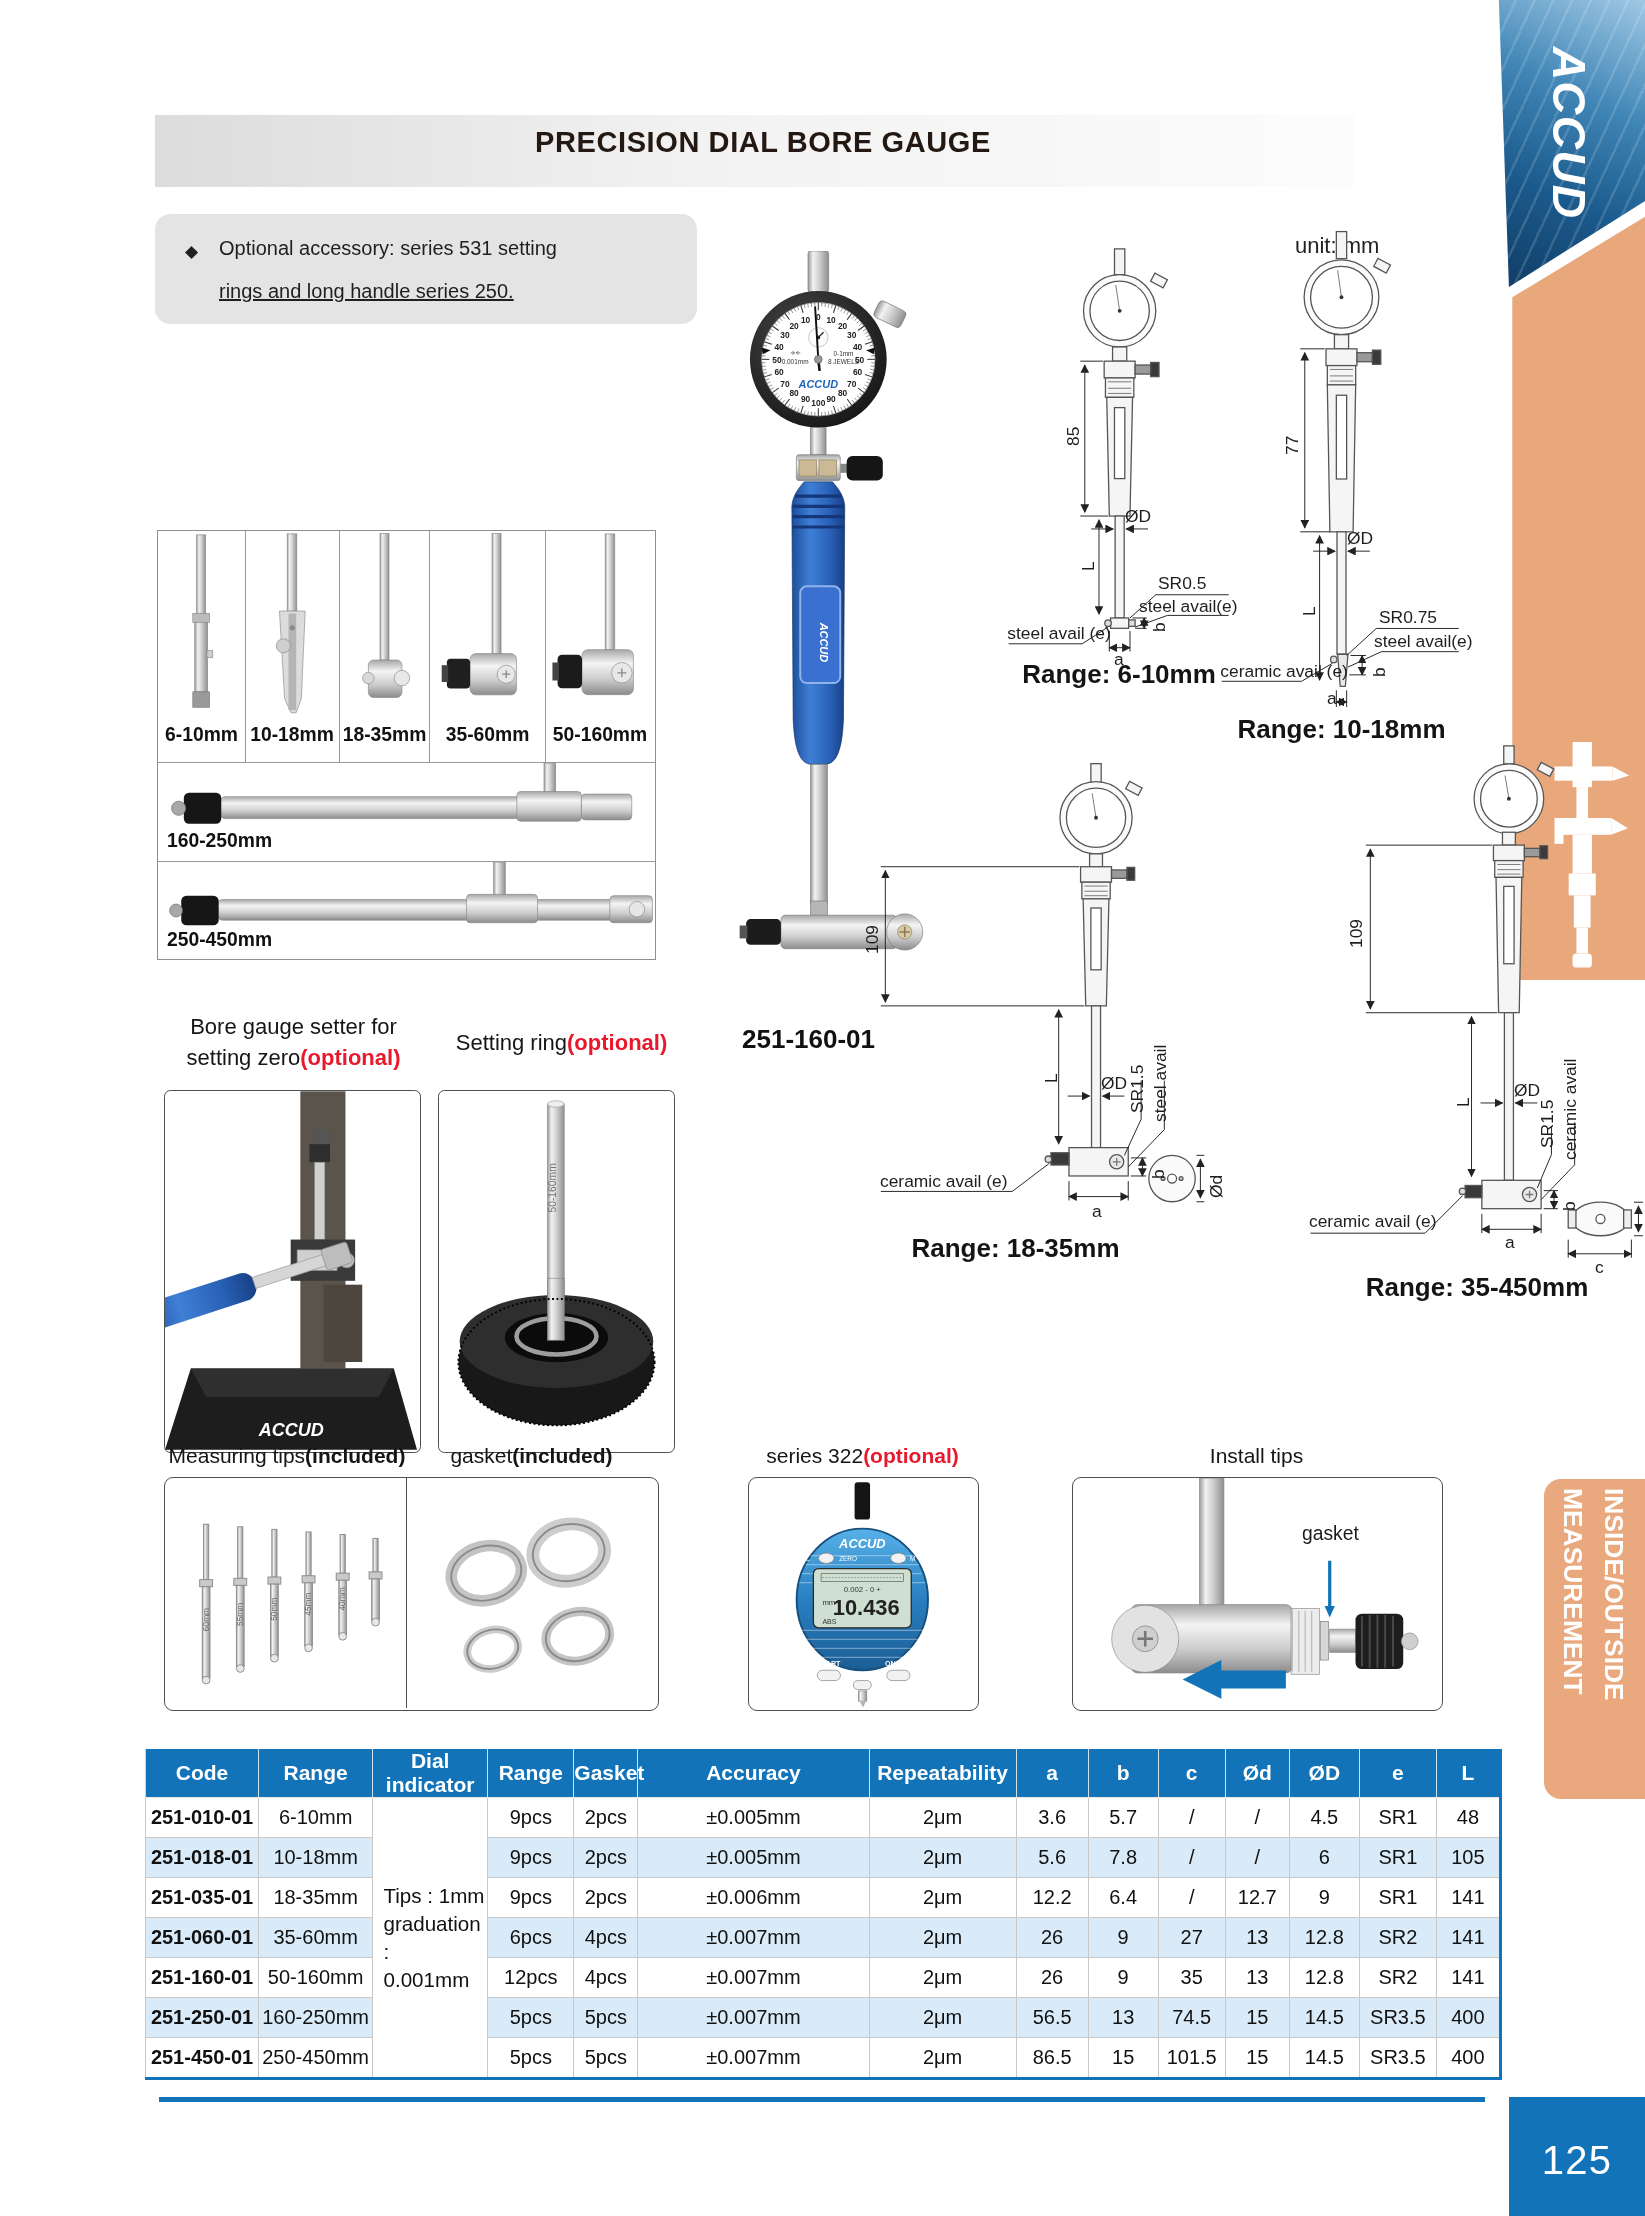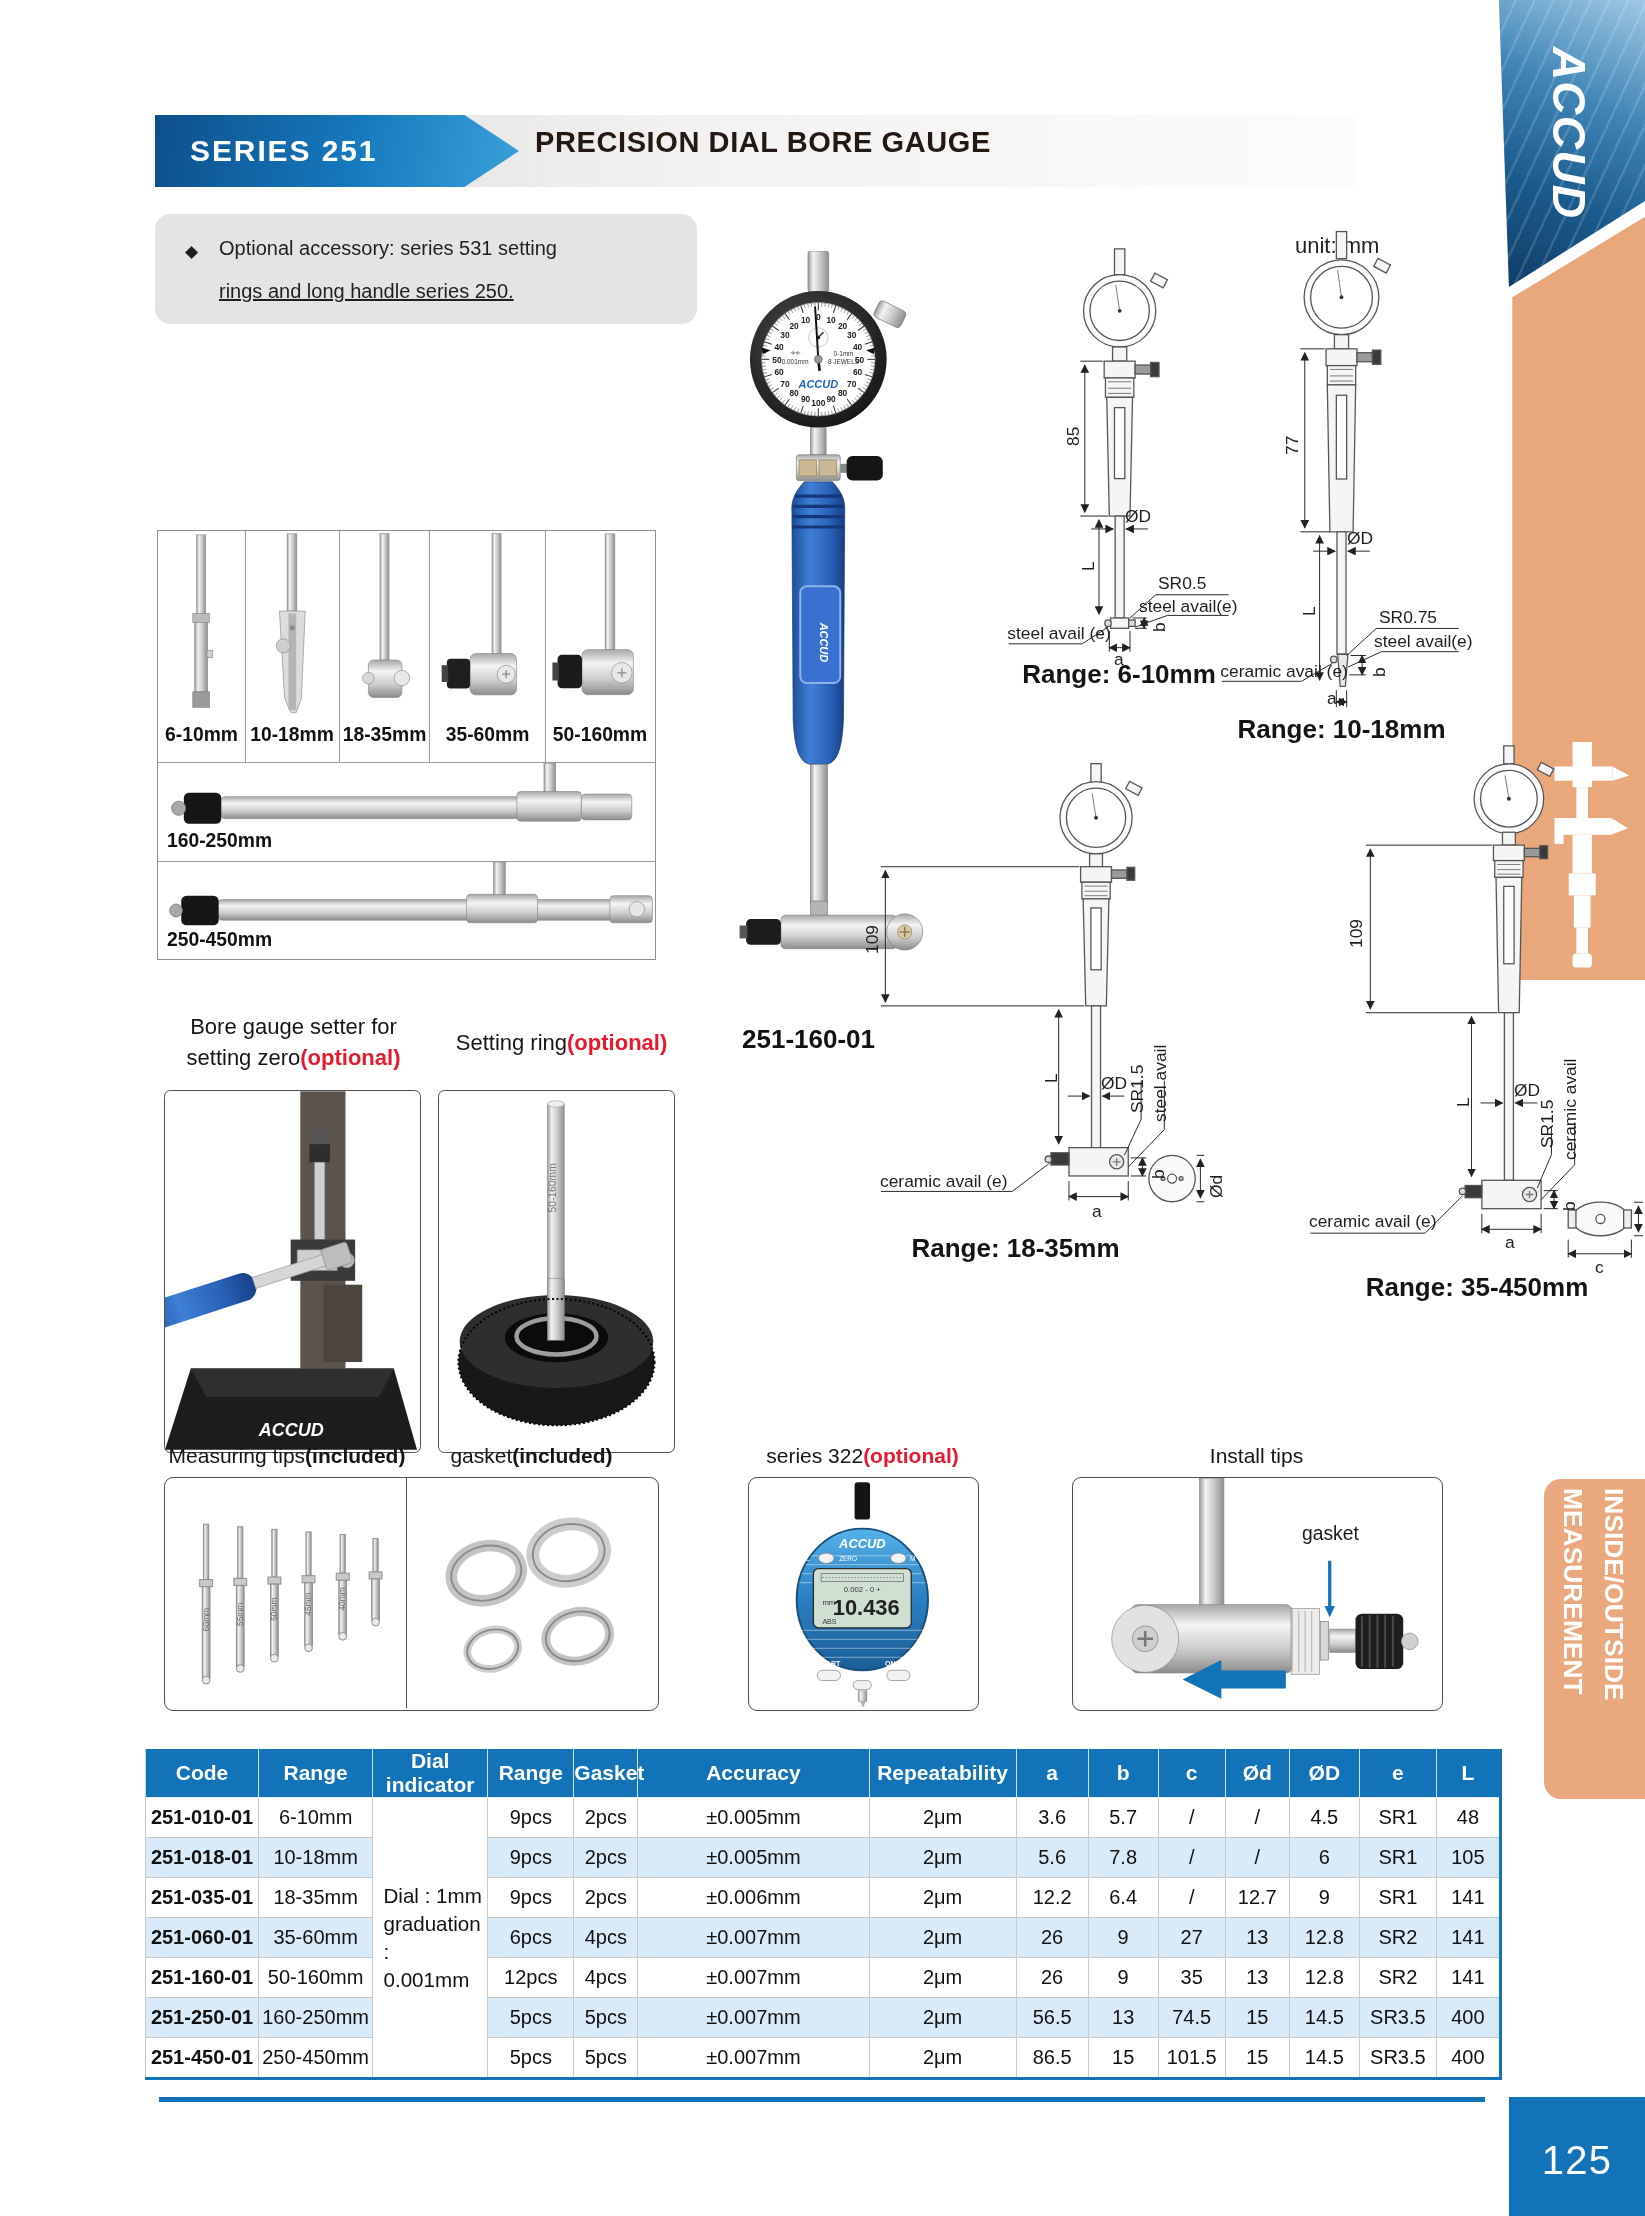--- a/index.html
+++ b/index.html
@@ -104,23 +104,20 @@
     </linearGradient>
     <marker id="arr" viewBox="0 0 10 10" refX="9" refY="5" markerWidth="9" markerHeight="9" orient="auto-start-reverse">
       <path d="M0,0 L10,5 L0,10 z" fill="#222"></path>
     </marker>
   </defs>
 </svg>
 
 <div class="page">
 
   <div class="abs banner"></div>
-  <div class="abs series-arrow">
-    <span>SERIES 251</span>
-  </div>
   <div class="abs page-title">PRECISION DIAL BORE GAUGE</div>
 
   <div class="abs corner-blue"></div>
   <div class="abs corner-logo">
     <span>ACCUD</span>
   </div>
   <div class="abs corner-orange"></div>
   <svg class="abs" style="left:1535px;top:742px" width="97" height="232" viewBox="0 0 150 360">
     <g fill="#fff">
       <rect x="58" y="0" width="30" height="70"></rect>
@@ -807,21 +804,21 @@
         <th>ØD</th>
         <th>e</th>
         <th>L</th>
       </tr>
     </thead>
     <tbody>
         <tr>
           <td class="code">251-010-01</td>
           <td>6-10mm</td>
           <td class="dialcell" rowspan="7">
-            <div>Dial : 1mm</div>
+            <div>Tips : 1mm</div>
             <div>graduation :</div>
             <div>0.001mm</div>
           </td>
           <td>9pcs</td>
           <td>2pcs</td>
           <td>±0.005mm</td>
           <td>2μm</td>
           <td>3.6</td>
           <td>5.7</td>
           <td>/</td>

